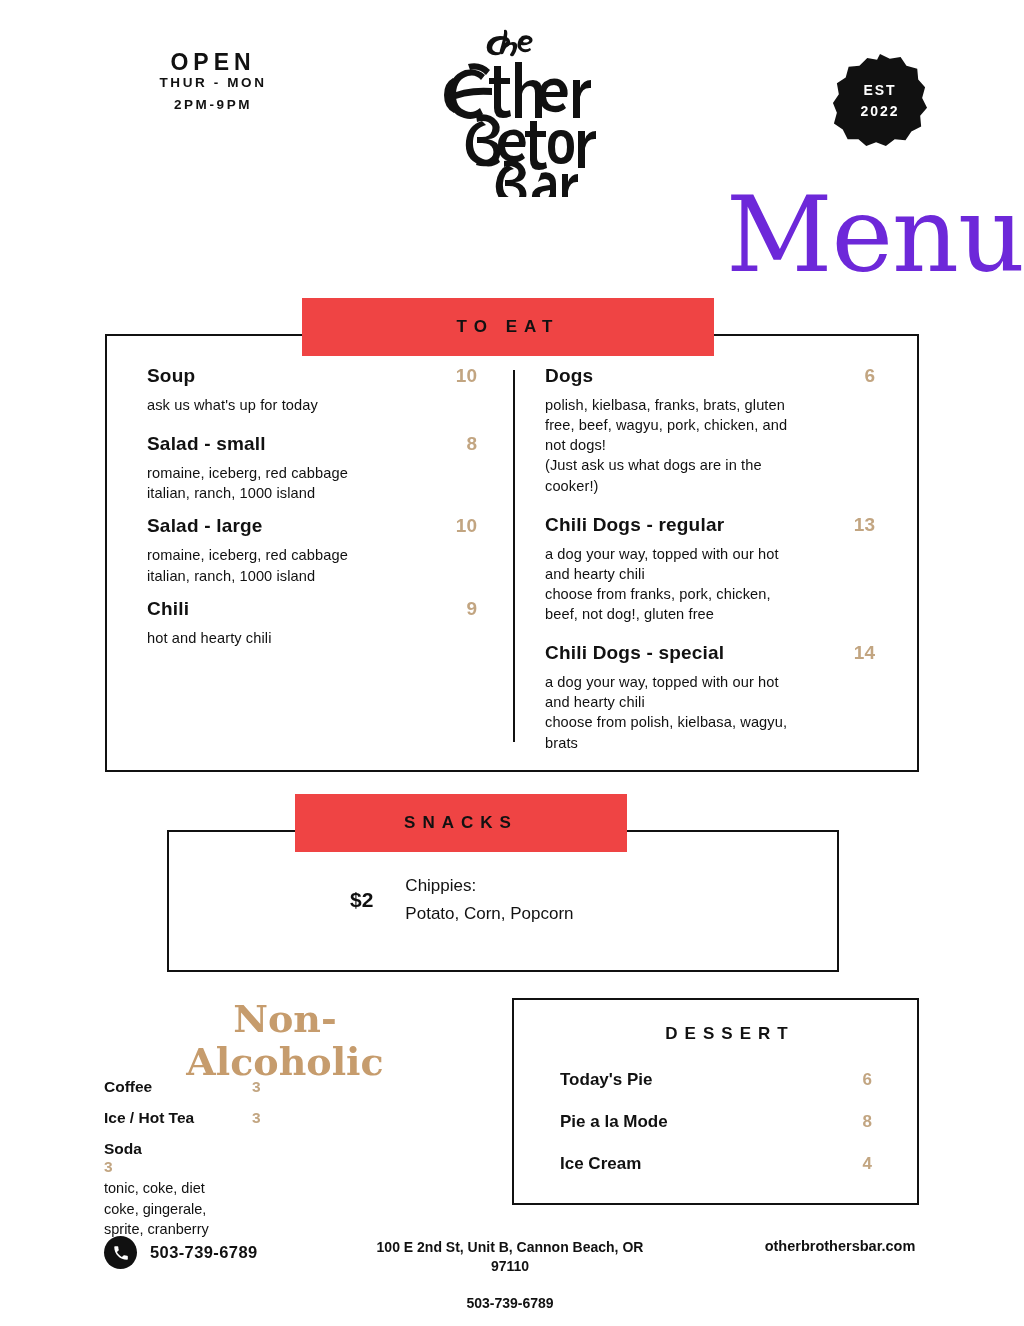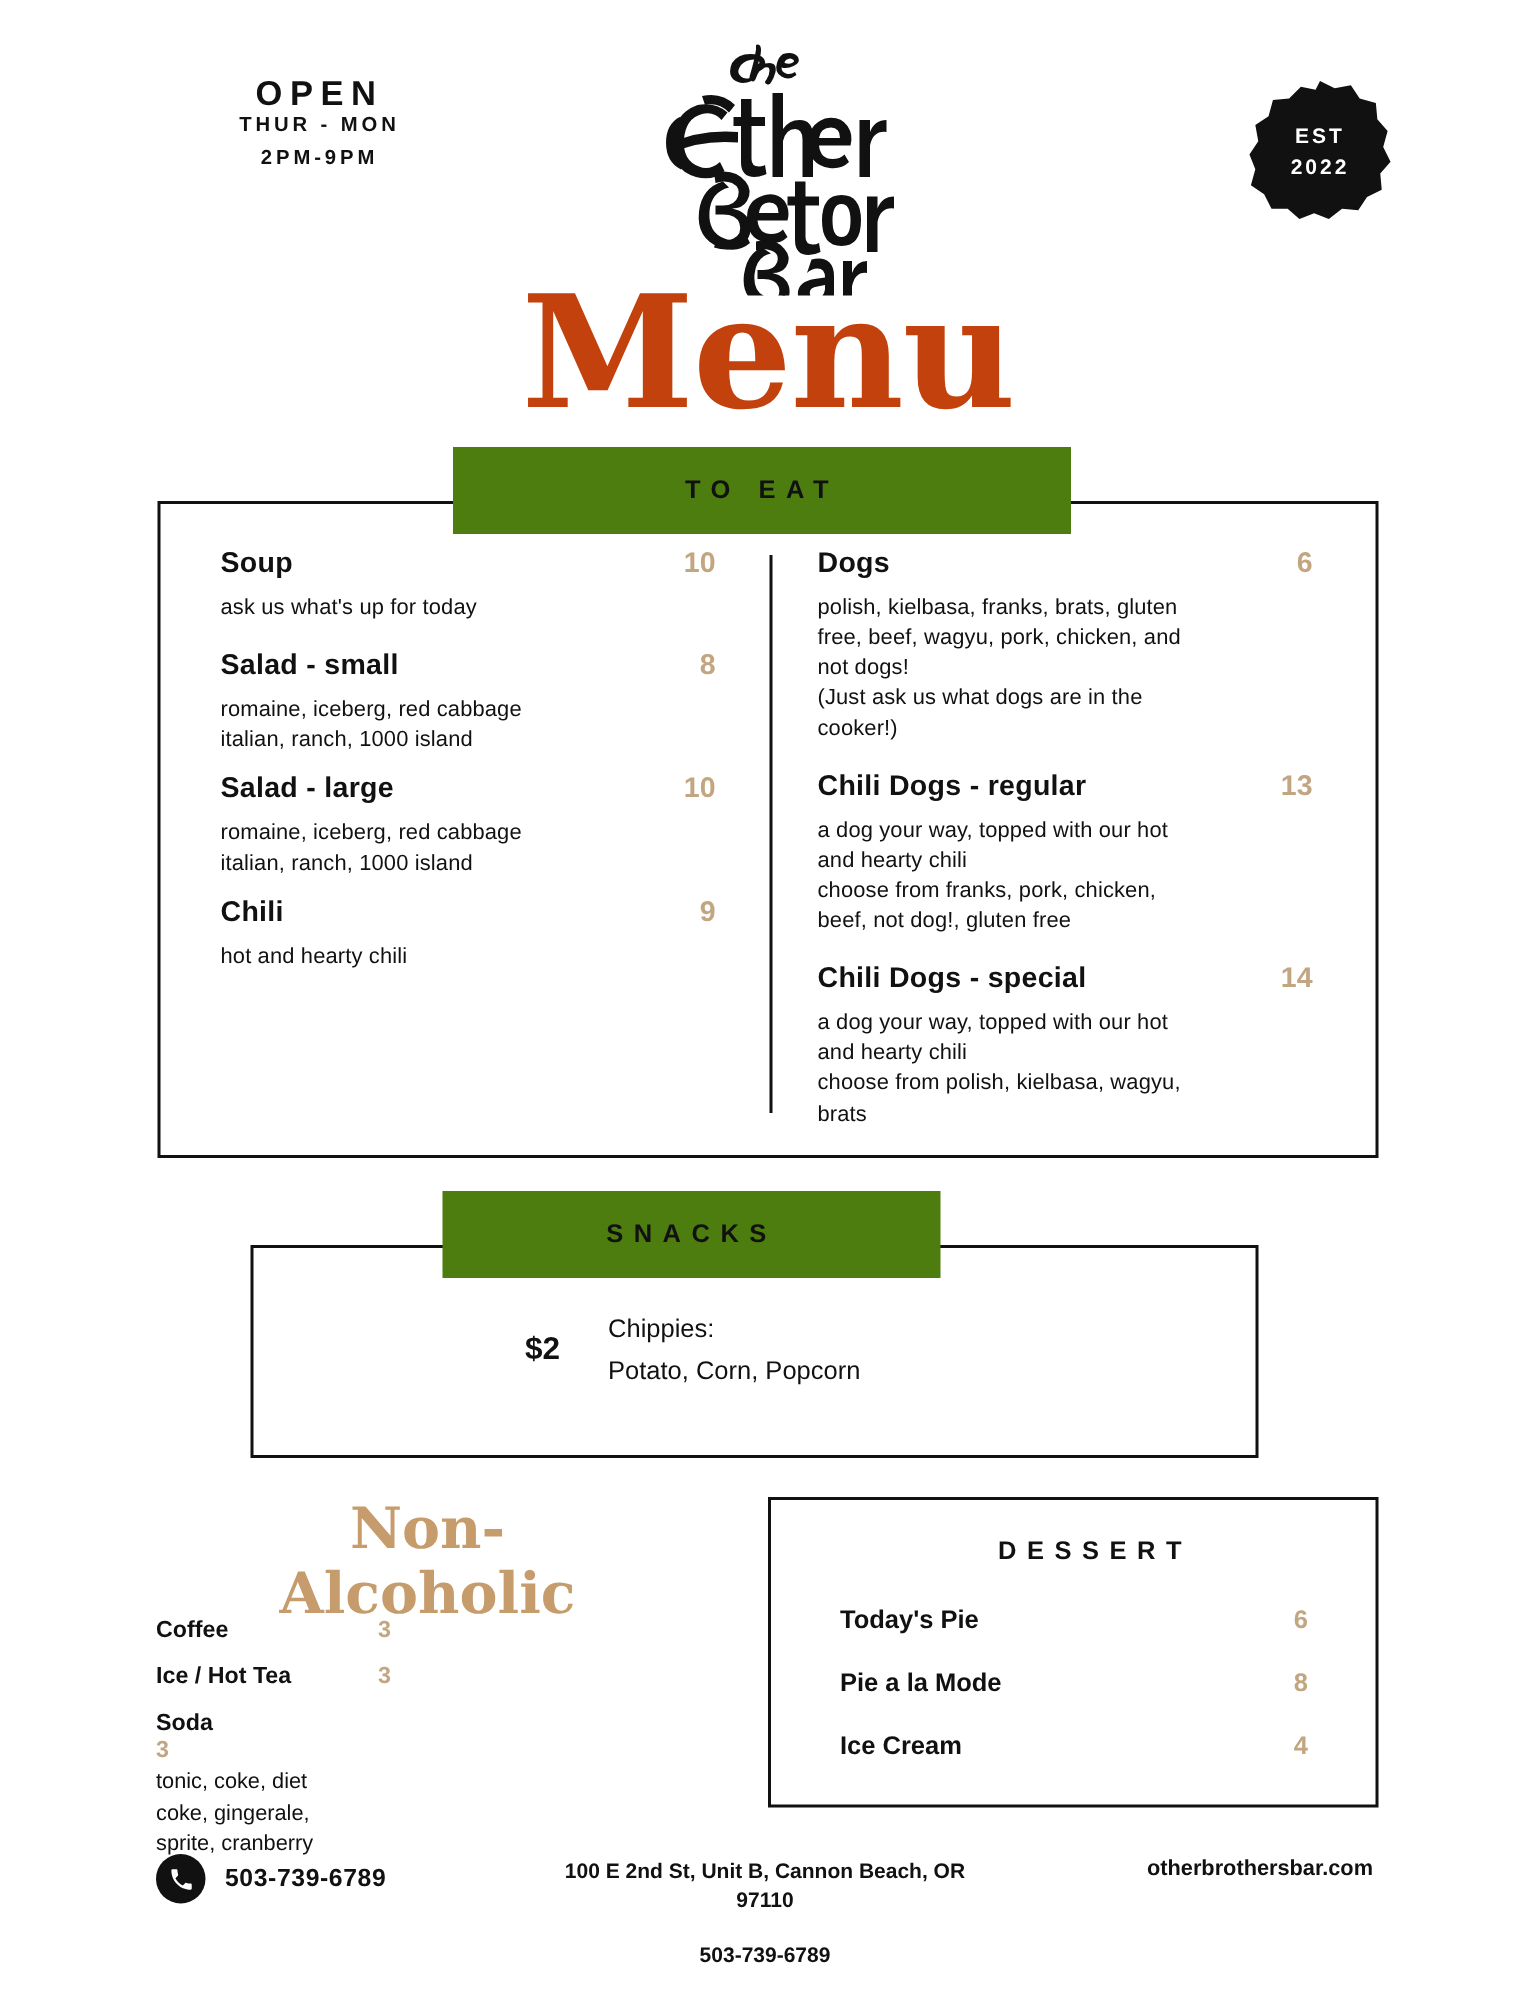--- a/index.html
+++ b/index.html
@@ -81,33 +81,33 @@
     font-weight: 700;
     letter-spacing: 2px;
     line-height: 1.5;
   }
 
   .menu-title {
     position: absolute;
     left: 0;
     right: 0;
     top: 183px;
-    text-align: center;
+    text-align: right;
     font-family: "DejaVu Serif", serif;
-    font-weight: 700;
+    font-weight: 400;
     font-size: 104px;
     letter-spacing: -1px;
-    color: #c2410c;
+    color: #6d28d9;
     line-height: 1;
   }
 
   
   .band {
     position: absolute;
-    background: #4d7c0f;
+    background: #ef4444;
     display: flex;
     align-items: center;
     justify-content: center;
     z-index: 5;
     text-align: center;
   }
   .band-text {
     font-size: 17px;
     font-weight: 700;
     letter-spacing: 7px;

